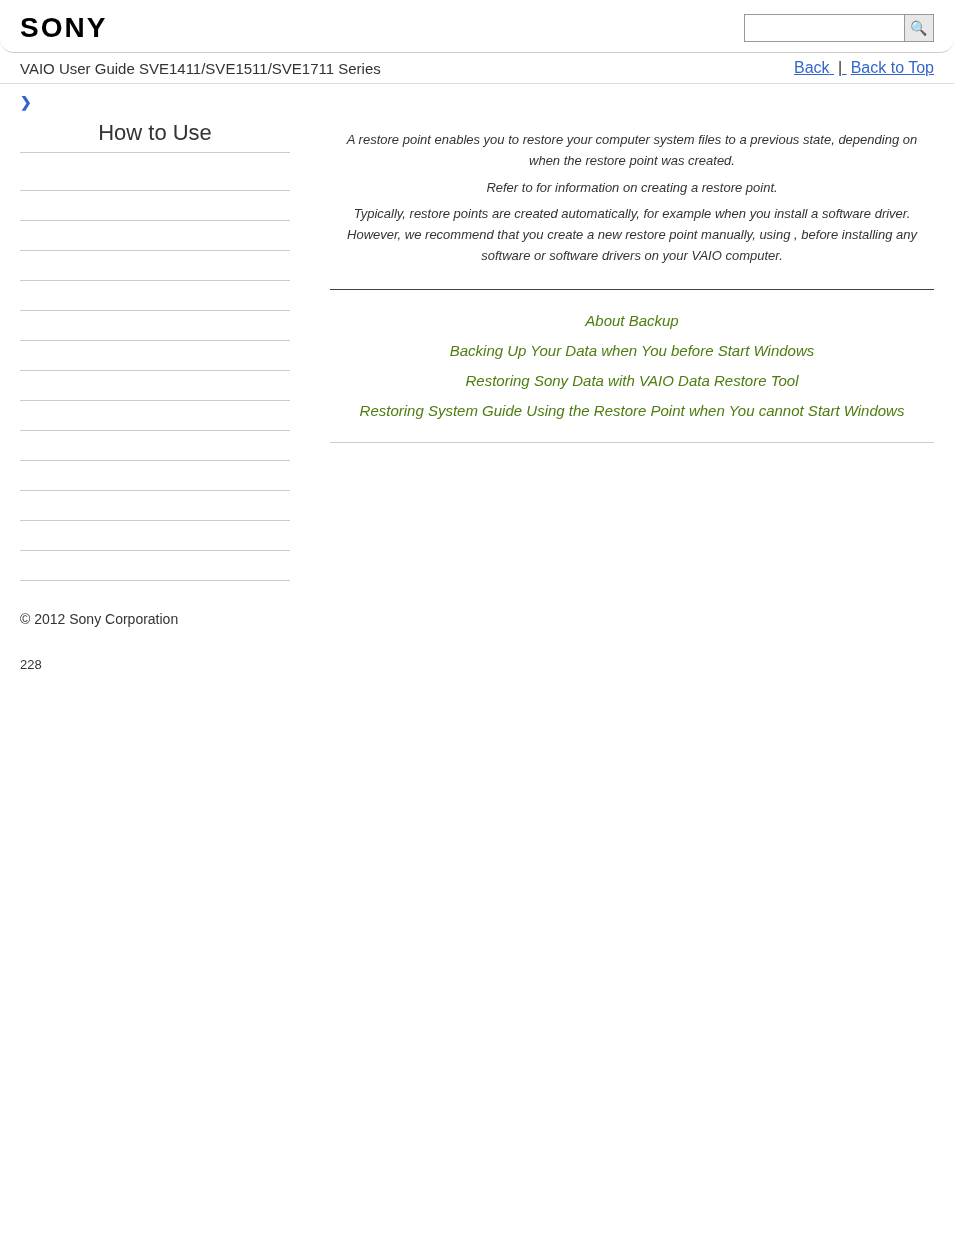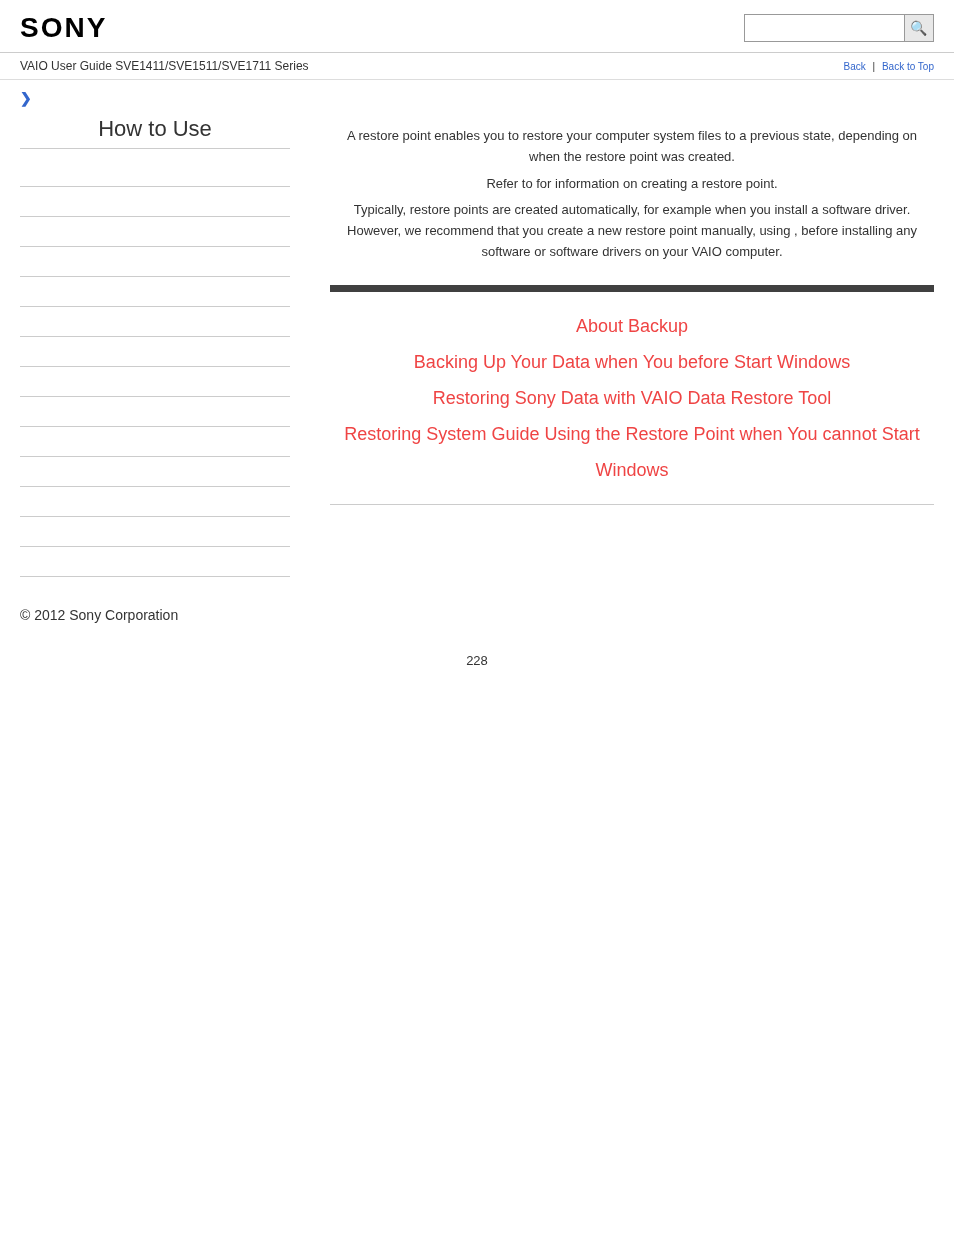--- a/index.html
+++ b/index.html
@@ -12,20 +12,21 @@
       min-height: 1235px;
     }
 
     
     .header {
       display: flex;
       align-items: center;
       justify-content: space-between;
       padding: 12px 20px 8px 20px;
       border-bottom: 1px solid #ccc;
+      border-radius: 14px;
     }
     .sony-logo {
       font-size: 28px;
       font-weight: 900;
       letter-spacing: 2px;
       color: #000;
       font-family: Arial Black, Arial, sans-serif;
     }
     .search-area {
       display: flex;
@@ -55,26 +56,27 @@
 
     
     .nav-bar {
       display: flex;
       align-items: center;
       justify-content: space-between;
       padding: 6px 20px;
       border-bottom: 1px solid #ddd;
     }
     .nav-guide-title {
-      font-size: 12px;
+      font-size: 15px;
       color: #333;
     }
     .nav-links {
-      font-size: 10px;
+      font-size: 16px;
       color: #3366cc;
+      text-decoration: underline;
     }
     .nav-links a {
       color: #3366cc;
       text-decoration: none;
     }
     .nav-sep { color: #333; margin: 0 4px; }
 
     
     .breadcrumb-arrow {
       padding: 10px 20px;
@@ -117,52 +119,54 @@
 
     
     .content {
       flex: 1;
       padding-left: 20px;
       border-left: none;
     }
 
     .content-section {
       padding: 10px 0 16px 0;
-      border-bottom: 7px solid #404040;
+      border-bottom: 1px solid #404040;
+      font-style: italic;
     }
 
     .content-para {
       font-size: 13px;
       color: #333;
       line-height: 1.6;
       margin-bottom: 6px;
     }
 
     .content-links-section {
       padding: 16px 0;
       border-bottom: 1px solid #ccc;
     }
     .content-links-section a {
       display: block;
-      color: #ef4444;
+      color: #4d7c0f;
       text-decoration: none;
-      font-size: 18px;
+      font-size: 15px;
       line-height: 2.0;
+      font-style: italic;
     }
 
     
     .footer {
       padding: 30px 20px 10px 20px;
       font-size: 14px;
       color: #333;
     }
 
     
     .page-number {
-      text-align: center;
+      text-align: left;
       padding: 20px;
       font-size: 13px;
       color: #333;
     }
   </style>
 </head>
 <body>
 
 <div class="header">
   <div class="sony-logo">SONY</div>

